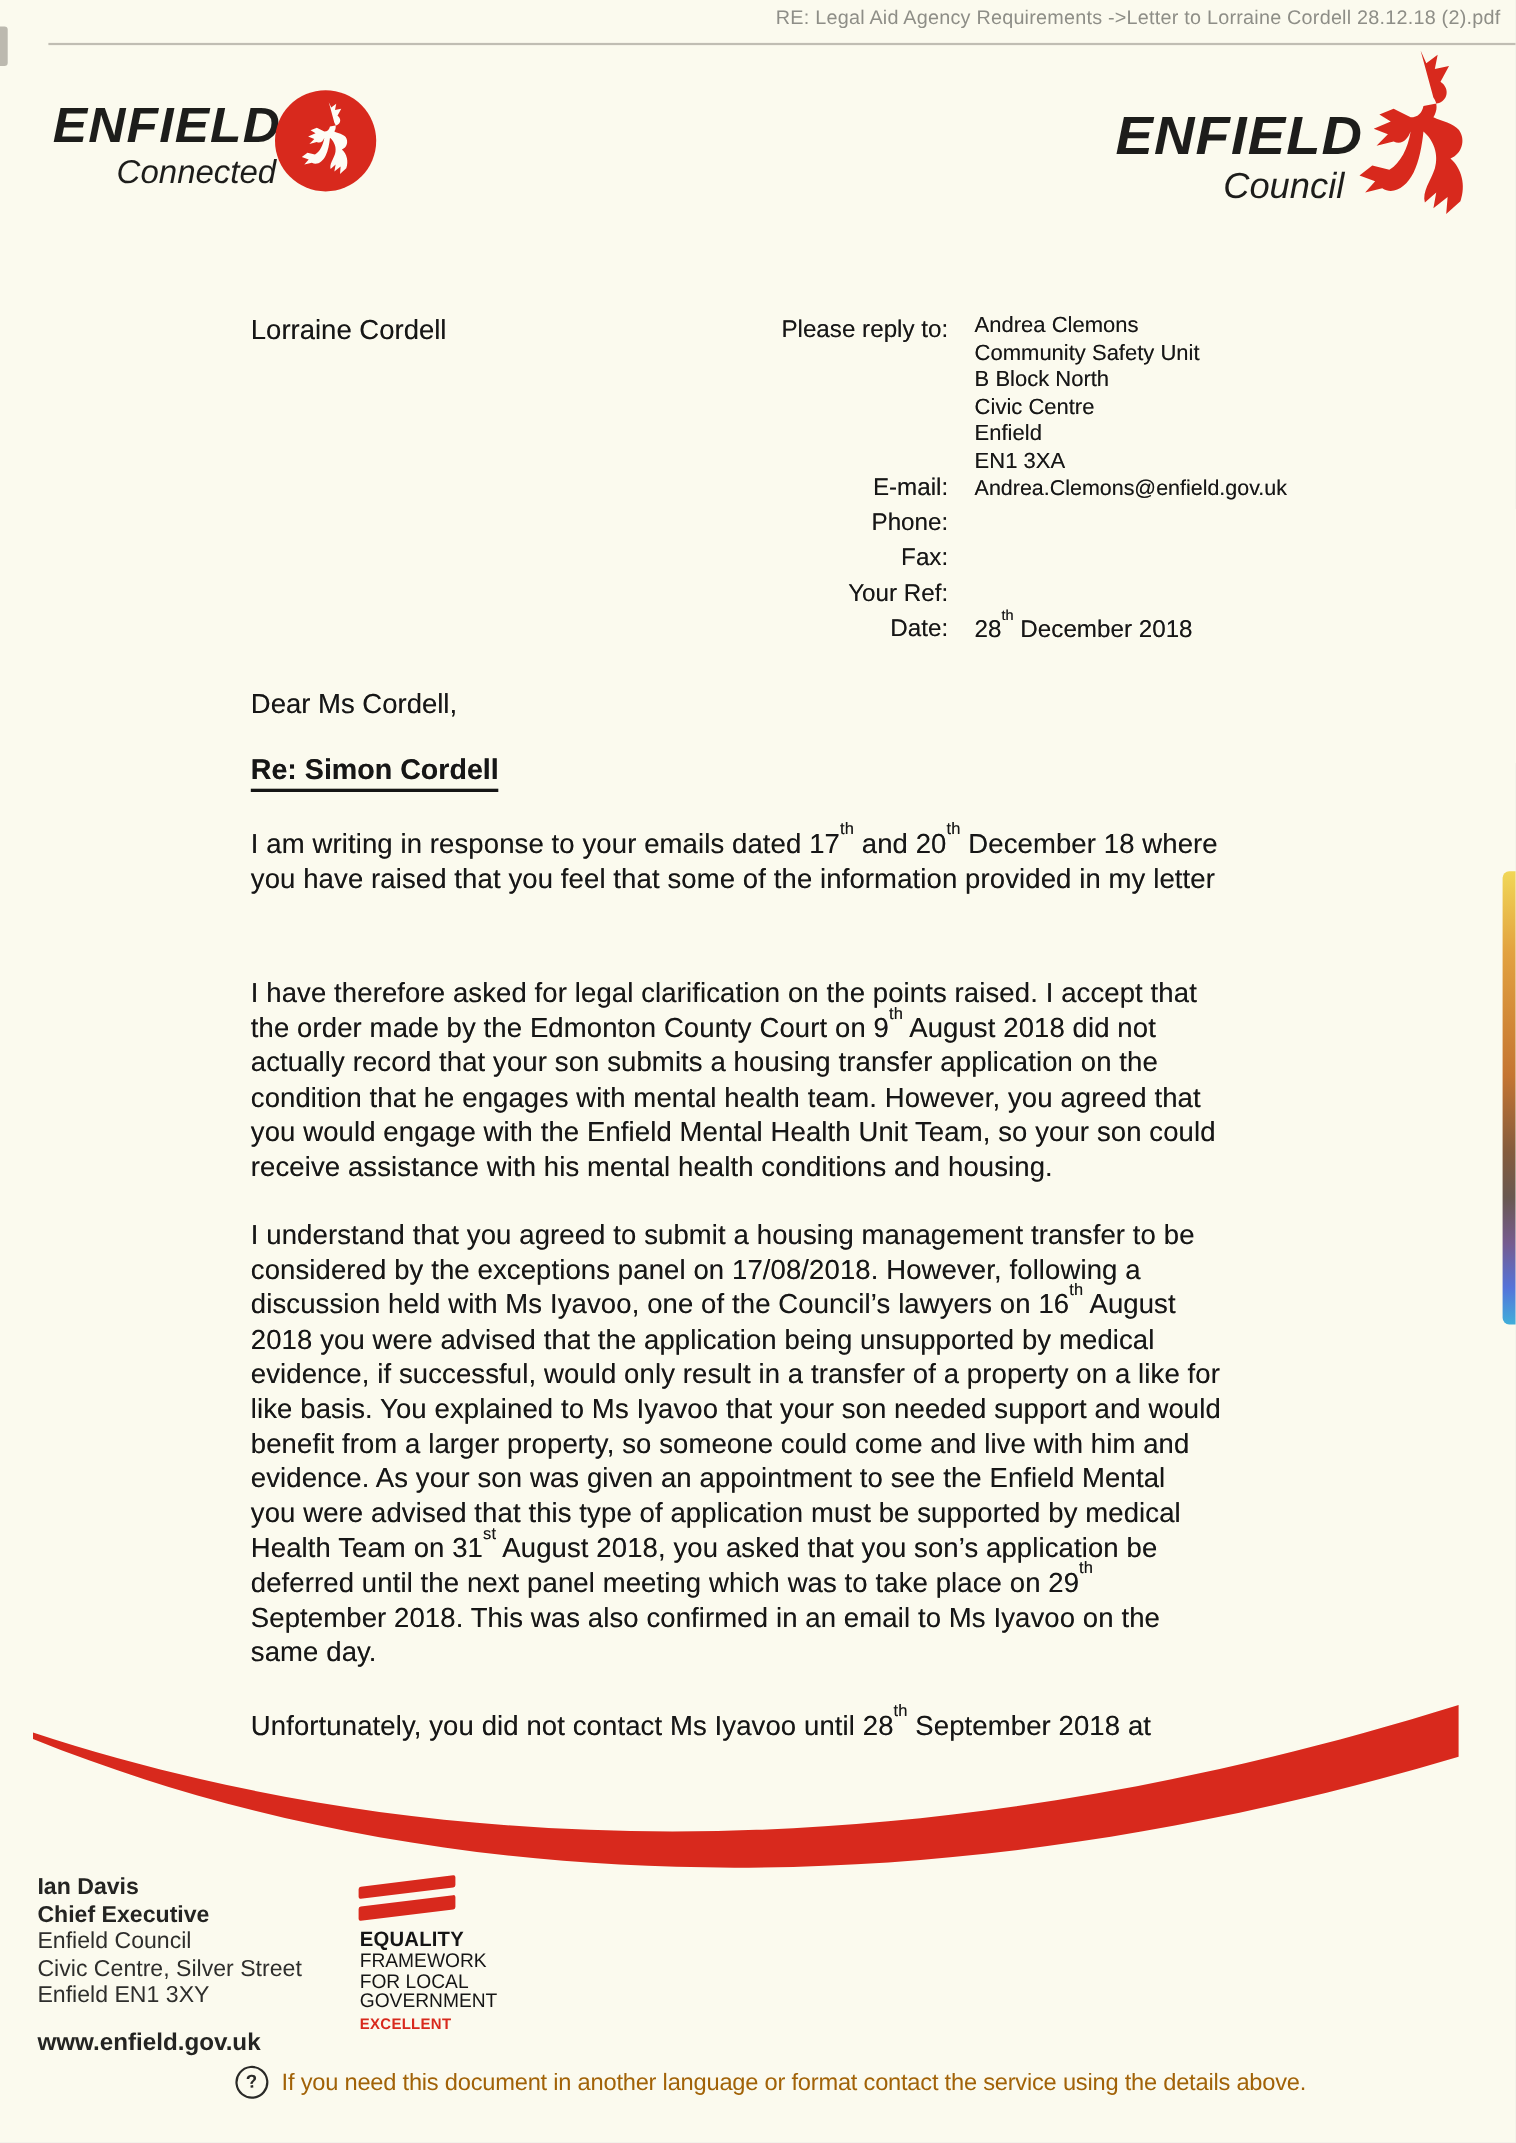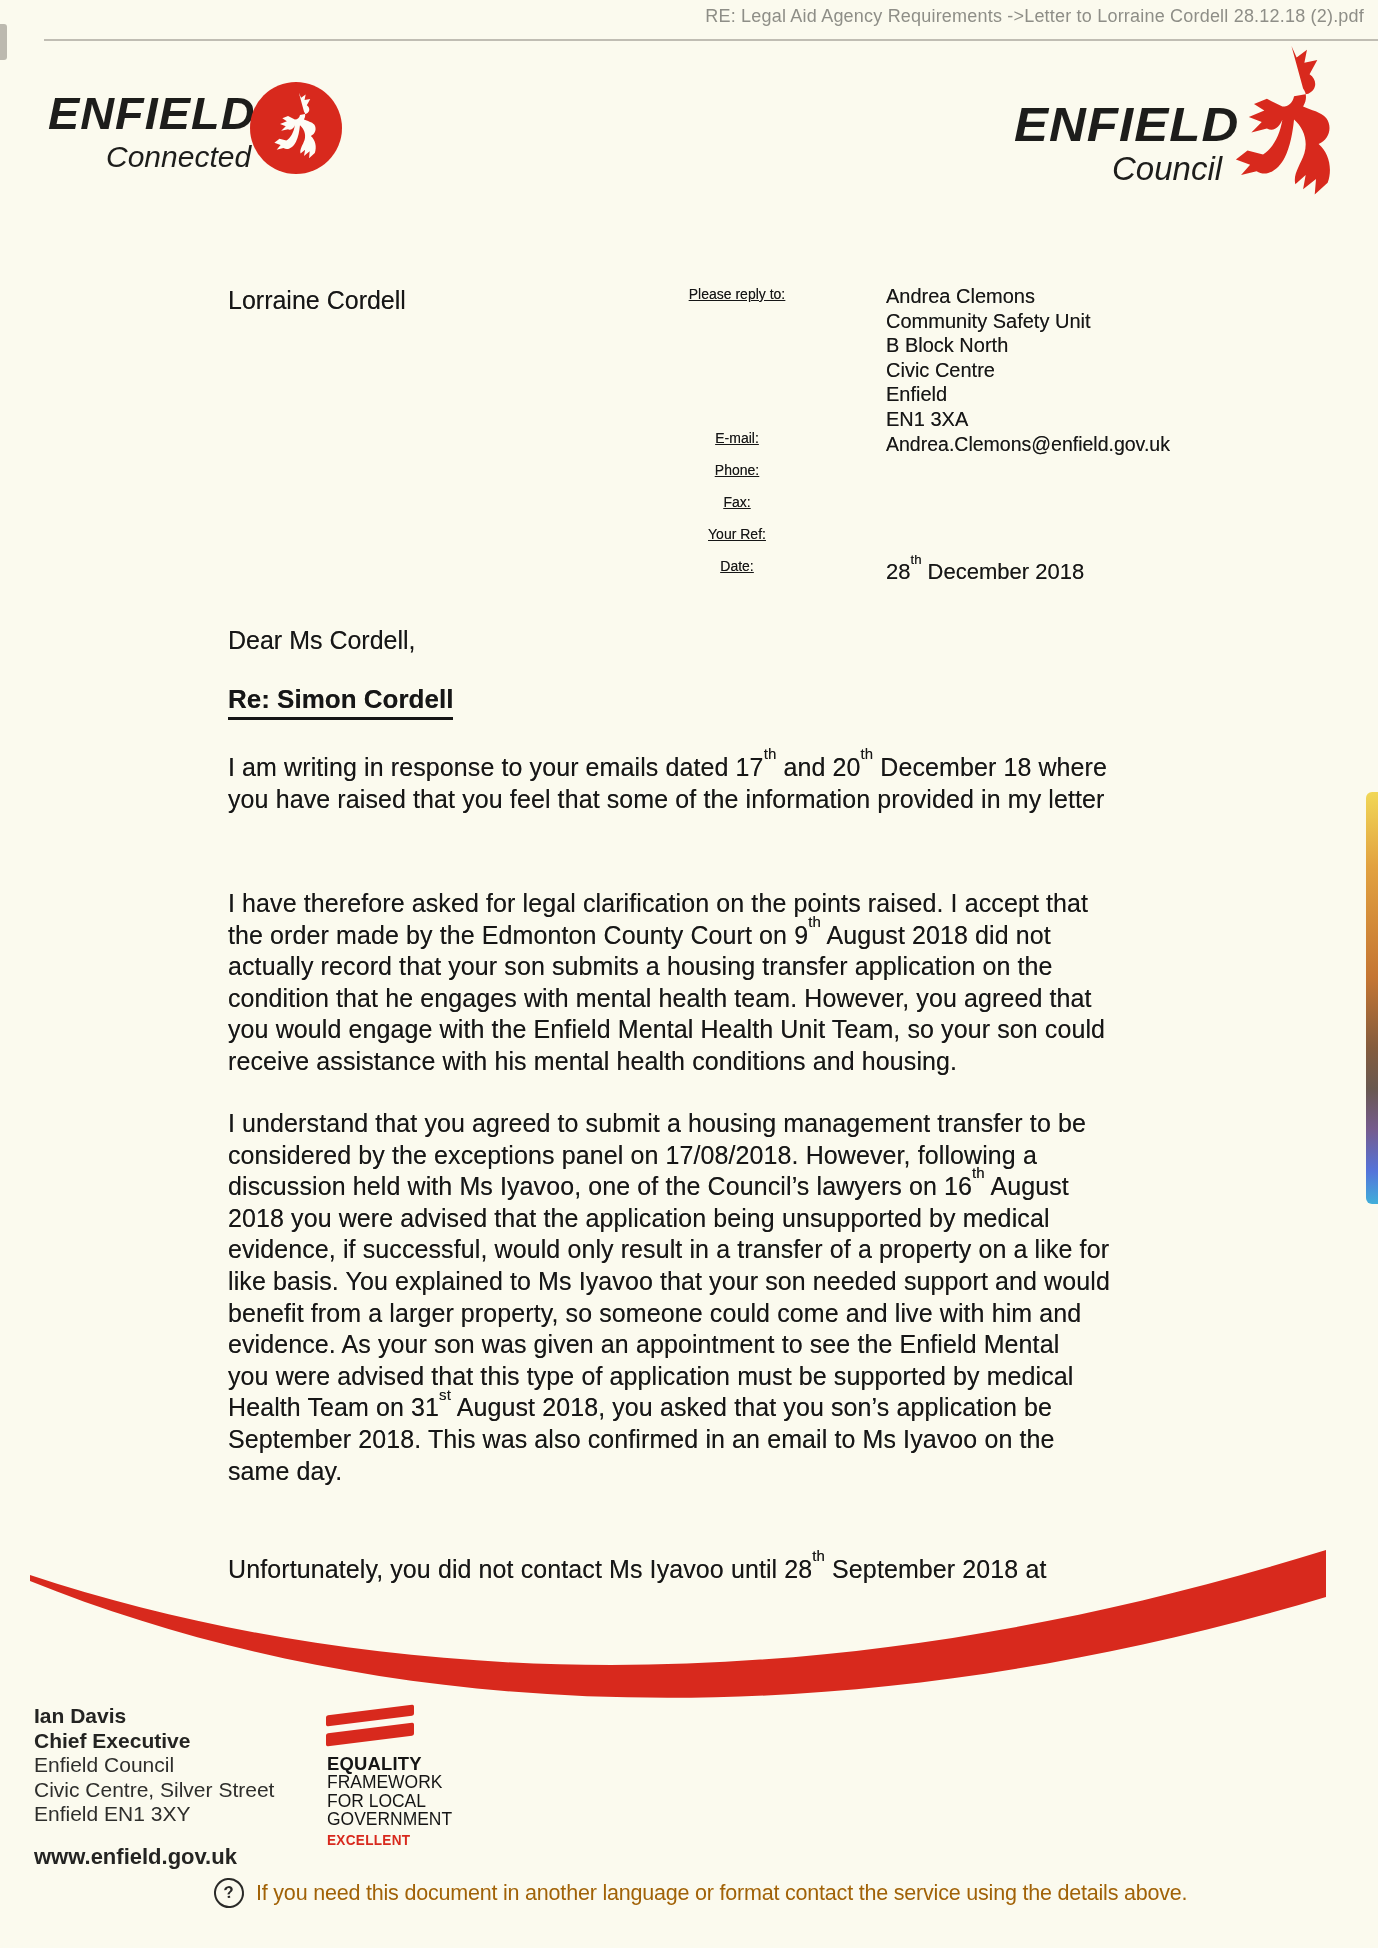--- a/index.html
+++ b/index.html
@@ -23,21 +23,21 @@
   .enfield-word{font-size:45px; font-weight:bold; font-style:italic; letter-spacing:1px; color:#1d1d1b; transform:scaleX(1.04); transform-origin:left;}
   .connected-word{font-size:30px; font-style:italic; color:#1d1d1b; margin-left:58px; margin-top:0px;}
   .logo-circle{position:absolute; left:202px; top:-6px; width:92px; height:92px; border-radius:50%; background:var(--brand-red); display:flex; align-items:center; justify-content:center;}
   .logo-circle svg{width:60px; height:74px; color:#fdfdf6;}
   .logo-right{position:absolute; left:1014px; top:96px; width:364px; height:130px;}
   .enfield-word-lg{font-size:49px; font-weight:bold; font-style:italic; letter-spacing:1px; color:#1d1d1b; transform:scaleX(1.04); transform-origin:left;}
   .council-word{font-size:33px; font-style:italic; color:#1d1d1b; margin-left:98px; margin-top:-2px;}
   .beast-red{position:absolute; left:196px; top:-54px; width:150px; height:168px; color:var(--brand-red);}
   
   .recipient{position:absolute; left:228px; top:286px; font-size:25px;}
-  .lbl{position:absolute; left:612px; width:250px; text-align:center; font-size:14px;text-decoration:underline;}
+  .lbl{position:absolute; left:612px; width:250px; text-align:right; font-size:22px;}
   .reply-values{position:absolute; left:886px; top:284px; font-size:20px; line-height:24.5px;}
   .email-value{position:absolute; left:886px; top:433px; font-size:19.5px;}
   .date-value{position:absolute; left:886px; top:559px; font-size:22px;}
   
   .salutation{position:absolute; left:228px; top:626px; font-size:25px;}
   .subject{position:absolute; left:228px; top:684px; font-size:26px; font-weight:bold; border-bottom:3px solid #151515; padding-bottom:2px;}
   .para{position:absolute; left:228px; font-size:25px; line-height:31.6px; white-space:nowrap; letter-spacing:0.1px; z-index:2;}
   .p1{top:752px;} .p2{top:888px;} .p3{top:1108px;} .p4{top:1554px;}
   sup{font-size:0.6em; position:relative; top:-0.5em; line-height:0;}
   .body-shadow{text-shadow:0 0 0.4px rgba(0,0,0,0.5);}
@@ -135,20 +135,21 @@
       <div class="tline"><span>I understand that you agreed to submit a housing management transfer to be</span></div>
       <div class="tline"><span>considered by the exceptions panel on 17/08/2018. However, following a</span></div>
       <div class="tline"><span>discussion held with Ms Iyavoo, one of the Council’s lawyers on 16</span><sup>th</sup><span> August</span></div>
       <div class="tline"><span>2018 you were advised that the application being unsupported by medical</span></div>
       <div class="tline"><span>evidence, if successful, would only result in a transfer of a property on a like for</span></div>
       <div class="tline"><span>like basis. You explained to Ms Iyavoo that your son needed support and would</span></div>
       <div class="tline"><span>benefit from a larger property, so someone could come and live with him and</span></div>
       <div class="tline"><span>evidence. As your son was given an appointment to see the Enfield Mental</span></div>
       <div class="tline"><span>you were advised that this type of application must be supported by medical</span></div>
       <div class="tline"><span>Health Team on 31</span><sup>st</sup><span> August 2018, you asked that you son’s application be</span></div>
+      <div class="tline"><span>deferred until the next panel meeting which was to take place on 29</span><sup>th</sup></div>
       <div class="tline"><span>September 2018. This was also confirmed in an email to Ms Iyavoo on the</span></div>
       <div class="tline"><span>same day.</span></div>
     </div>
   <div class="para p4 body-shadow">
       <div class="tline"><span>Unfortunately, you did not contact Ms Iyavoo until 28</span><sup>th</sup><span> September 2018 at</span></div>
     </div>
 
   <svg class="swoosh" viewBox="0 0 1378 210">
     <path fill="#d8291d" d="M30 35 C 380 150, 820 168, 1326 10 L 1326 57 C 830 205, 380 182, 30 41 Z"></path>
   </svg>

